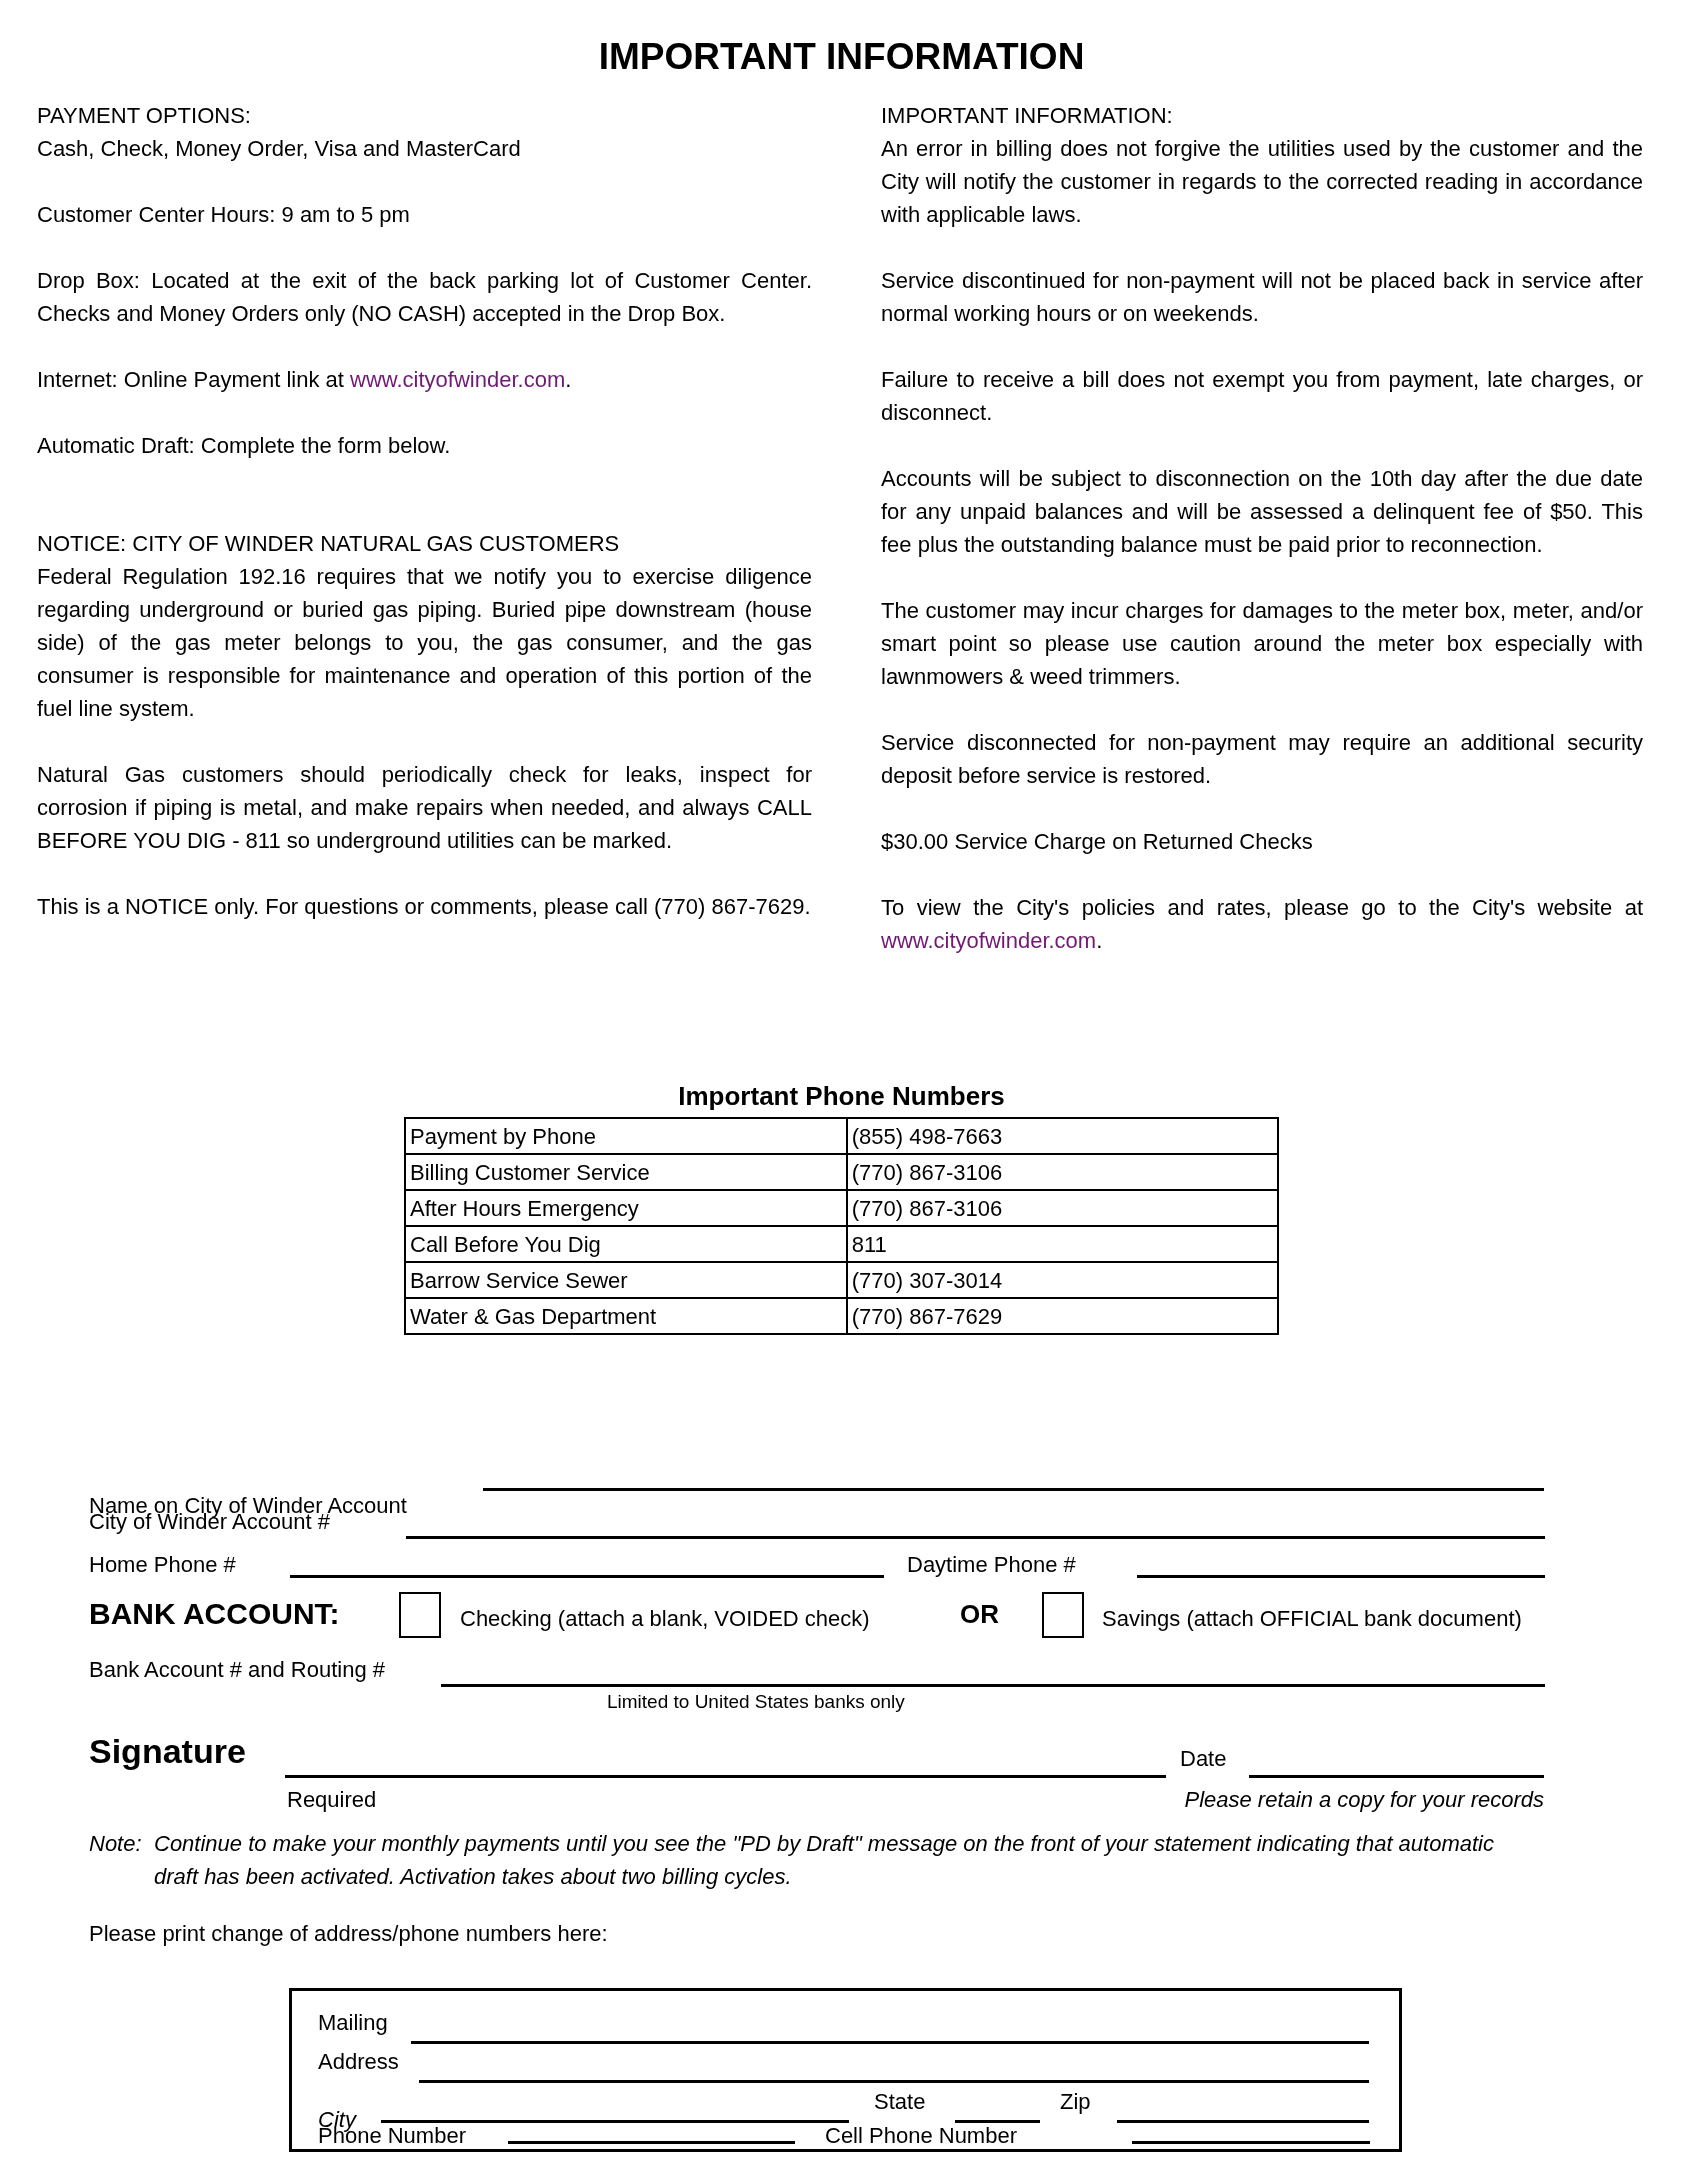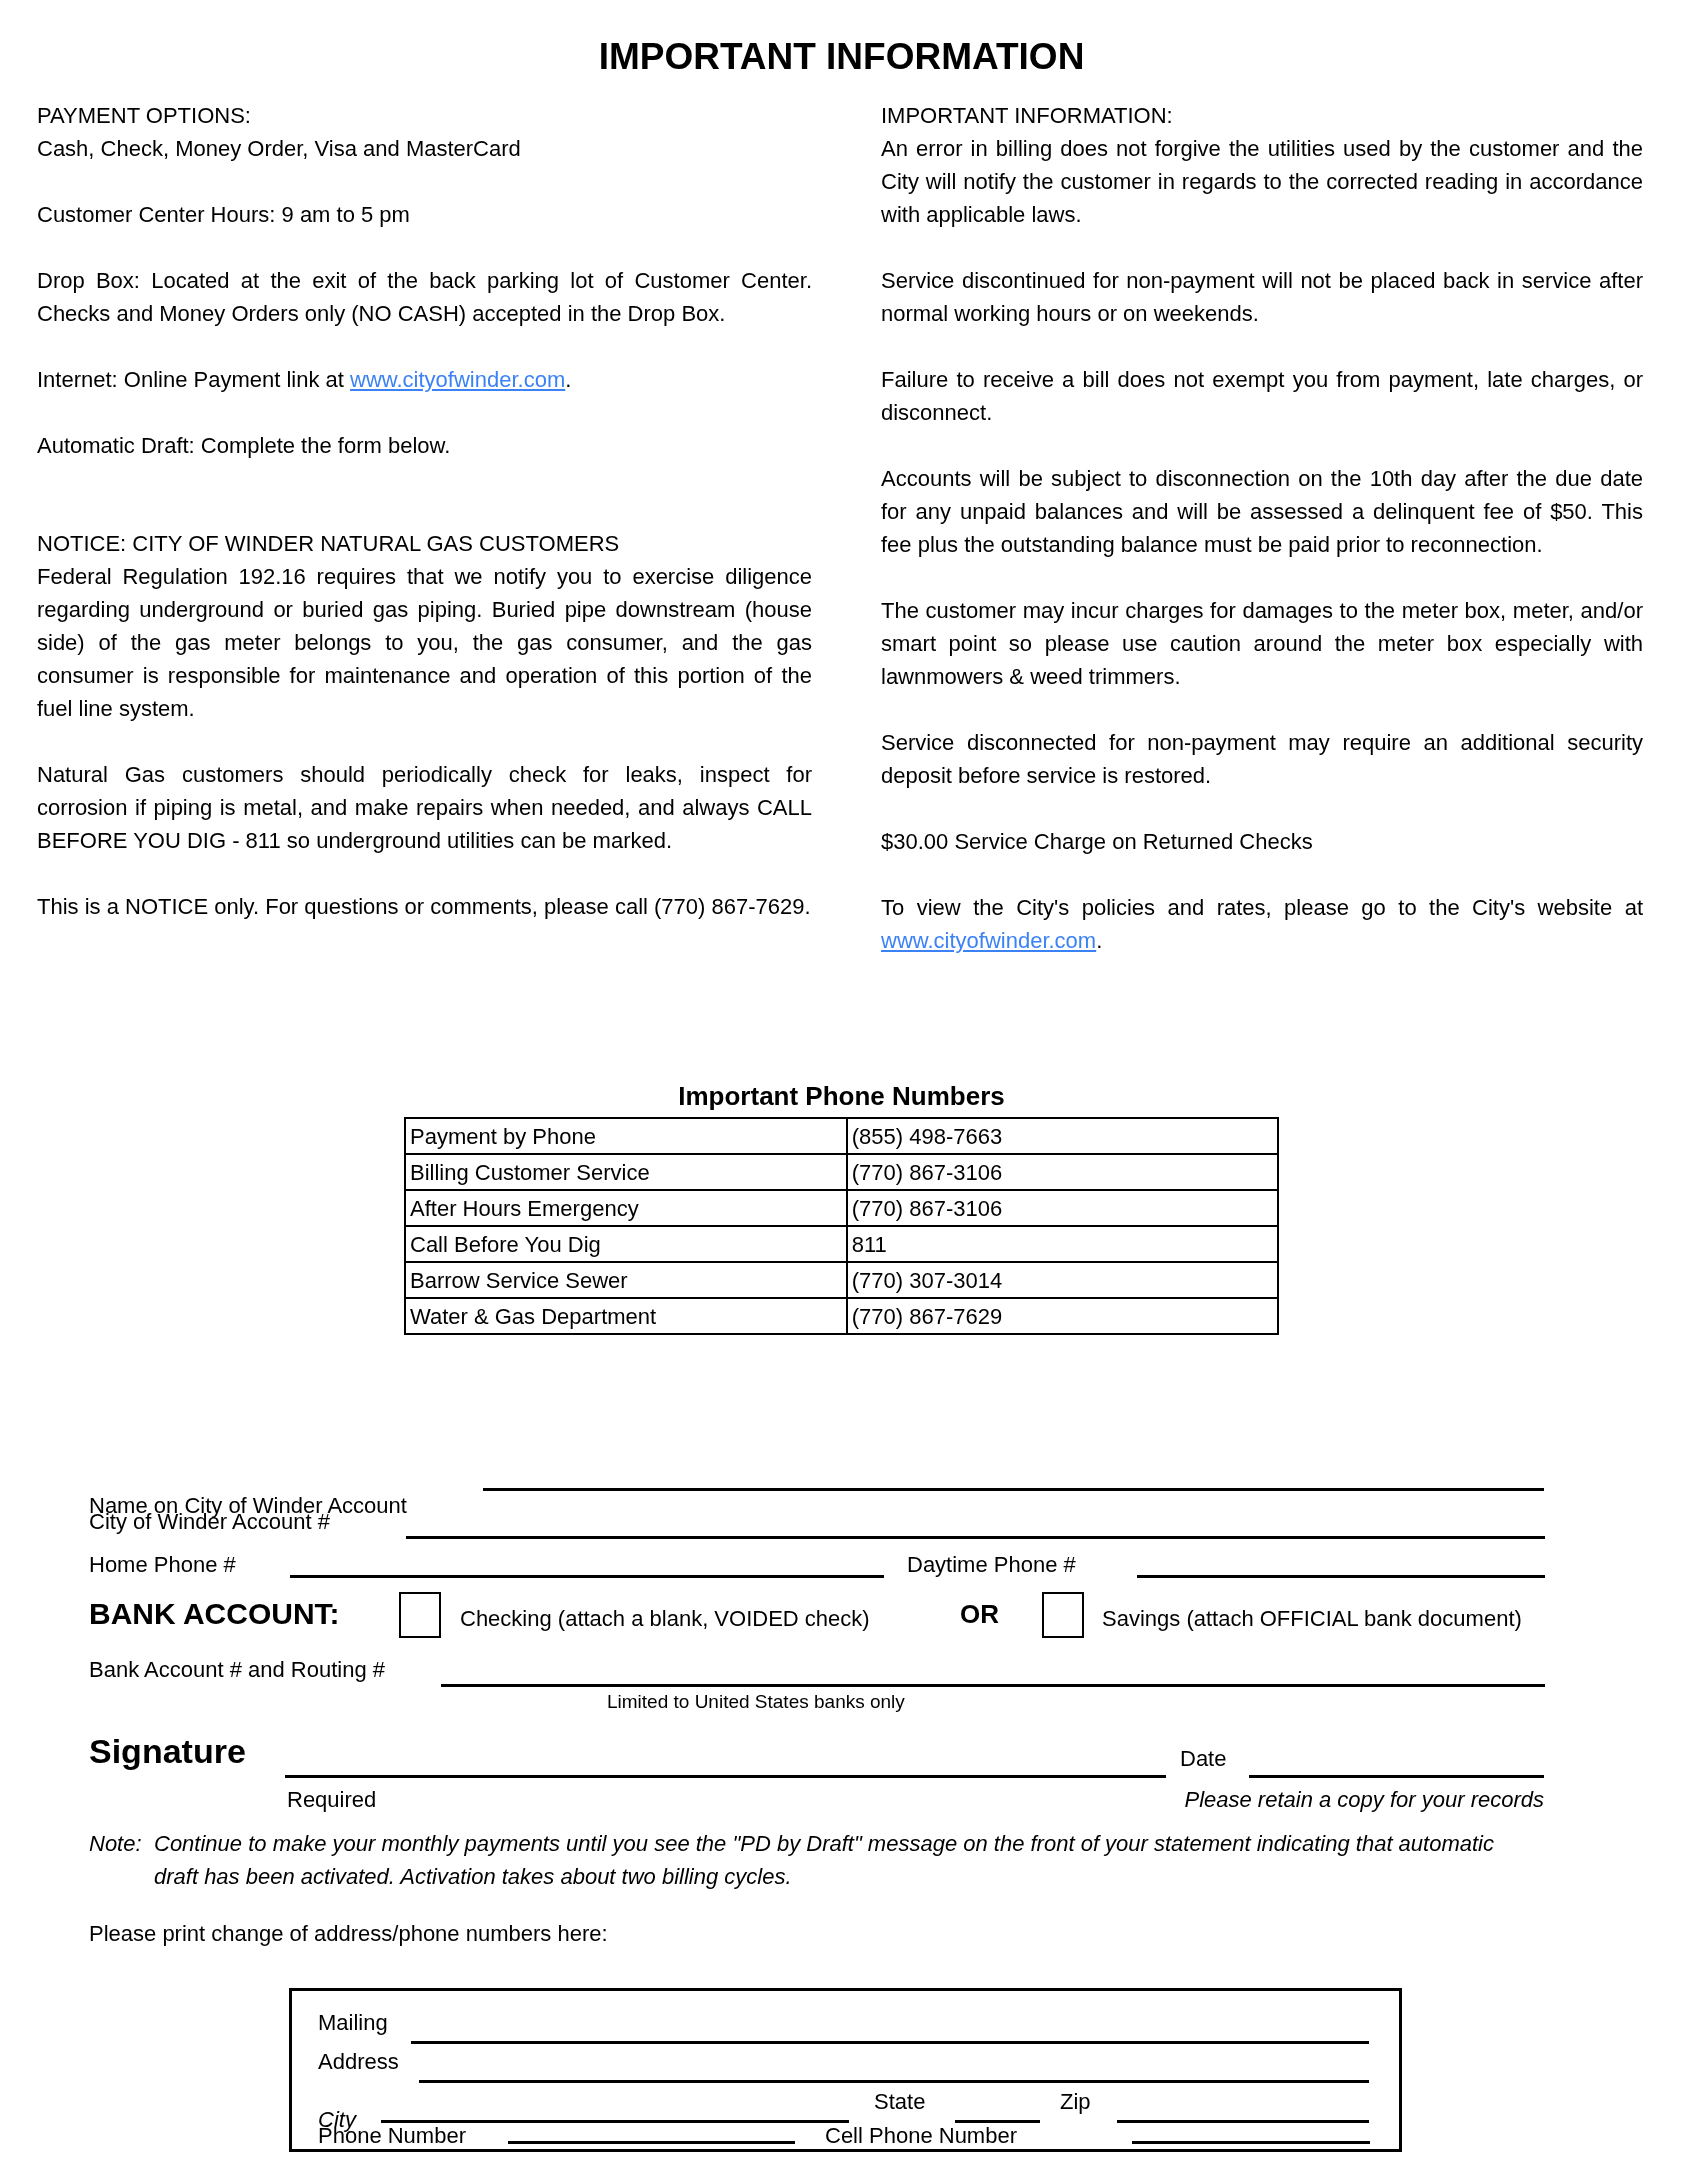--- a/index.html
+++ b/index.html
@@ -8,21 +8,21 @@
   .title{position:absolute;top:36px;left:0;width:100%;text-align:center;
          font-size:37px;font-weight:bold;line-height:42px;}
   .col{position:absolute;top:99px;}
   .col-left{left:37px;width:775px;}
   .col-right{left:881px;width:762px;}
   .col p{margin:0 0 33px 0;}
   .just{text-align:justify;}
   .b{font-weight:normal;}
   .mb0{margin-bottom:0 !important;}
   .mb2{margin-bottom:65px !important;}
-  a.link{color:#3b82f6;text-decoration:underline;cursor:pointer;}
+  a.link{color:#701a75;cursor:pointer;}
   .tbl-title{position:absolute;top:1080px;left:404px;width:875px;text-align:center;
              font-size:26px;font-weight:bold;line-height:32px;}
   table.phone{position:absolute;top:1117px;left:404px;width:875px;border-collapse:collapse;
               border:2px solid #000;}
   table.phone td{border:2px solid #000;height:34px;text-align:left;font-size:22px;padding:0 4px;}
   table.phone td.lab{width:50.6%;}
   .abs{position:absolute;}
   .line{position:absolute;height:0;border-top:3px solid #000;}
   .cb{position:absolute;width:38px;height:42px;border:2px solid #000;background:#fff;}
   .big{font-size:30px;font-weight:bold;line-height:36px;}

